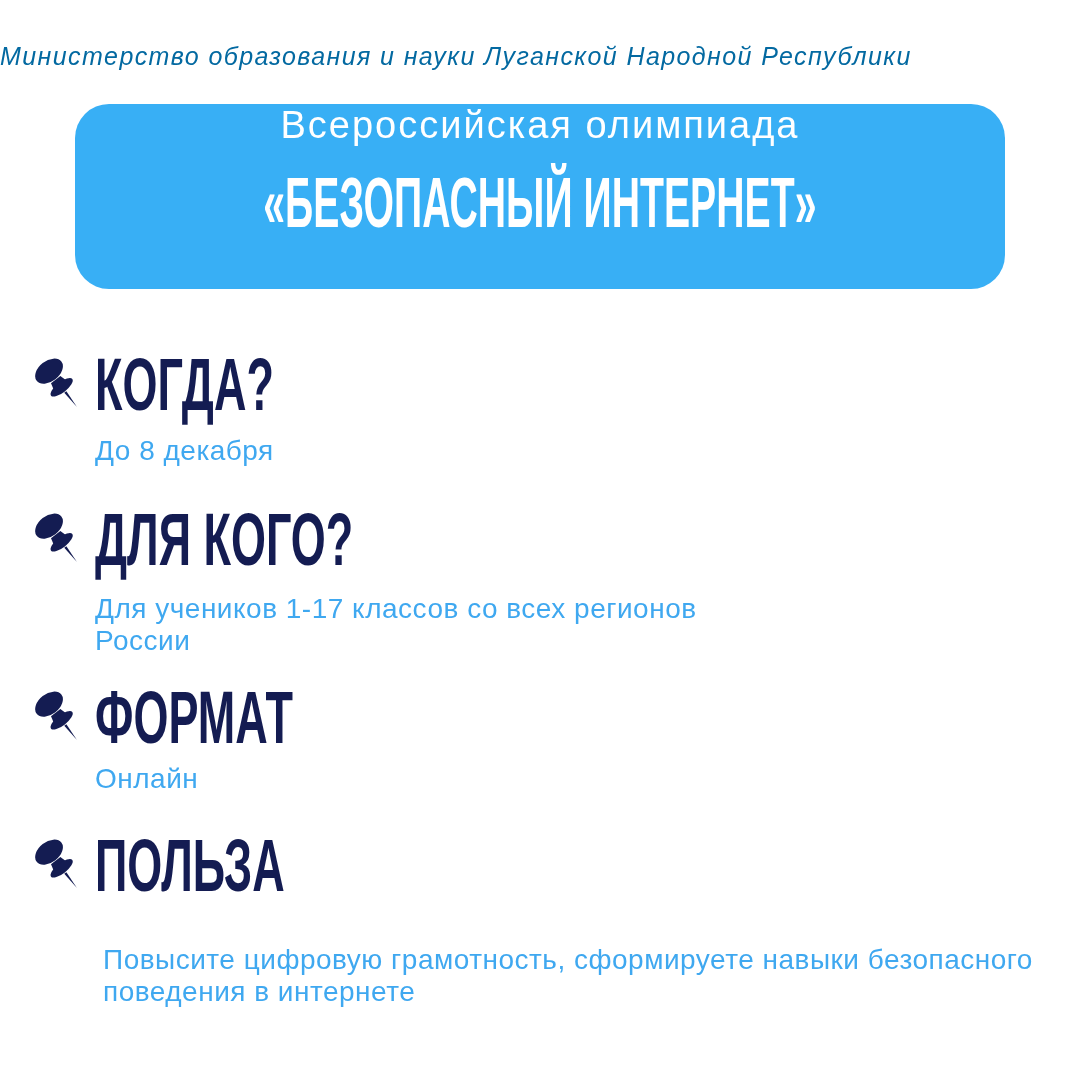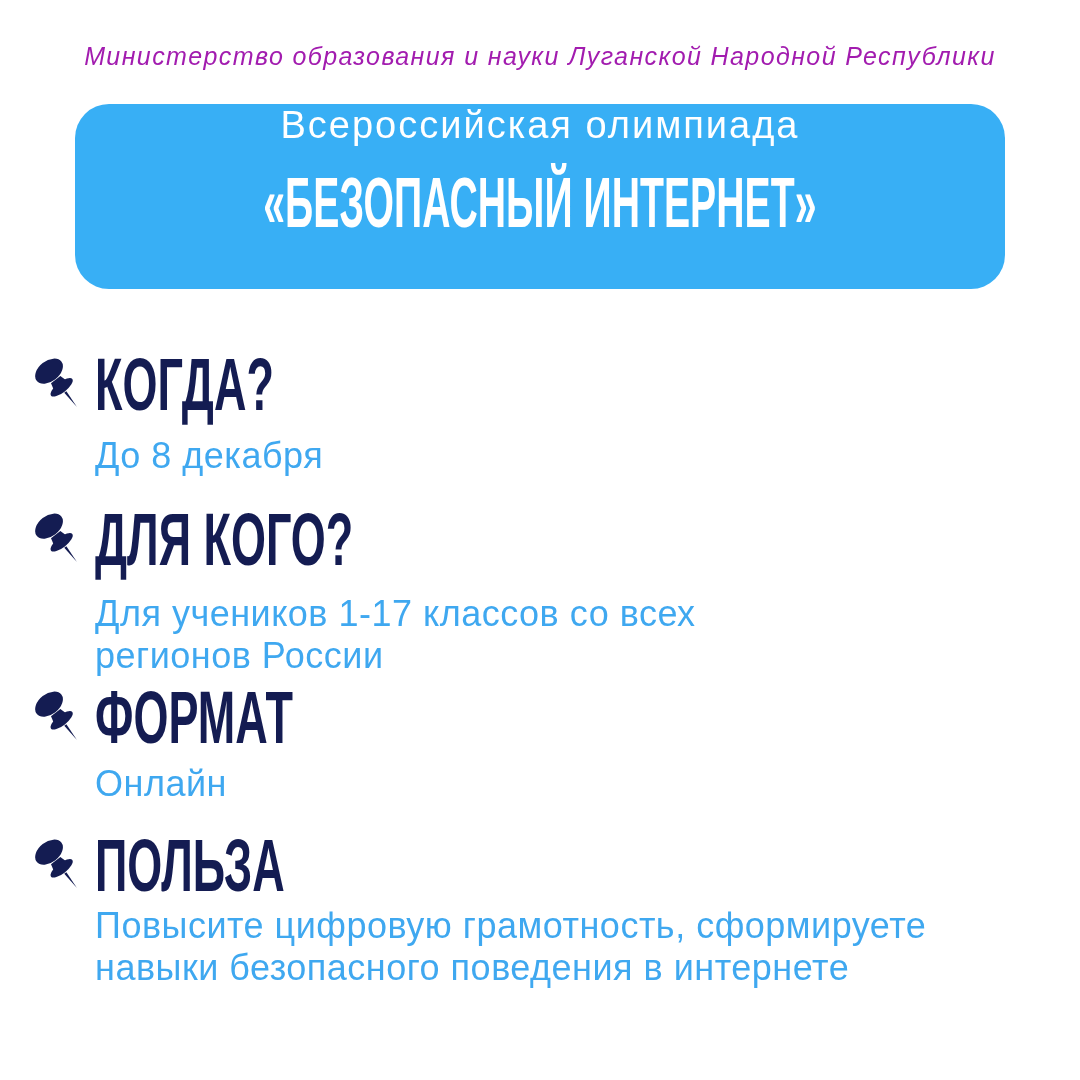--- a/index.html
+++ b/index.html
@@ -13,26 +13,25 @@
     height: 1080px;
     background: #ffffff;
     overflow: hidden;
     font-family: "Liberation Sans", sans-serif;
   }
   .header-note {
     position: absolute;
     top: 42px;
     left: 0;
     width: 1080px;
-    text-align: center;
     font-size: 25px;
     font-style: italic;
     font-weight: 400;
     letter-spacing: 1.4px;
-    color: #a21caf;
+    color: #0369a1;
   }
   .title-card {
     position: absolute;
     left: 75px;
     top: 104px;
     width: 930px;
     height: 185px;
     background: #38aff5;
     border-radius: 34px;
     display: flex;
@@ -78,30 +77,30 @@
     transform: scaleX(0.6);
     transform-origin: left center;
   }
   .h1 { top: 347px; }
   .h2 { top: 502px; }
   .h3 { top: 680px; }
   .h4 { top: 828px; }
   .body-text {
     position: absolute;
     left: 95px;
-    font-size: 36px;
+    font-size: 28px;
     font-weight: 400;
     letter-spacing: 0.5px;
     color: #3fa8f0;
     line-height: 1.16;
   }
   .b1 { top: 435px; }
   .b2 { top: 593px; width: 690px; }
   .b3 { top: 763px; }
-  .b4 { top: 905px; width: 950px; }
+  .b4 { top: 944px; width: 950px; margin-left: 8px; }
 </style>
 </head>
 <body>
 
 <div class="canvas">
 
   <div class="header-note">Министерство образования и науки Луганской Народной Республики</div>
 
   <div class="title-card">
     <div class="card-subtitle">Всероссийская олимпиада</div>

